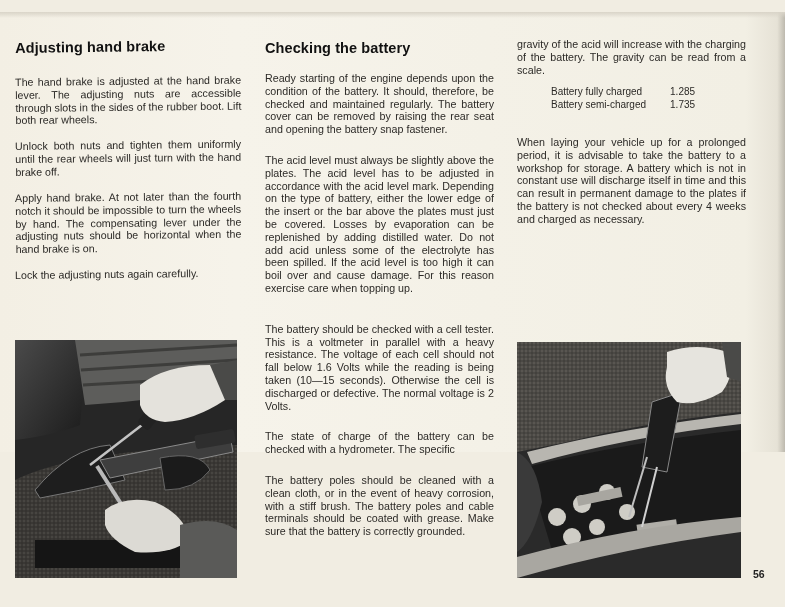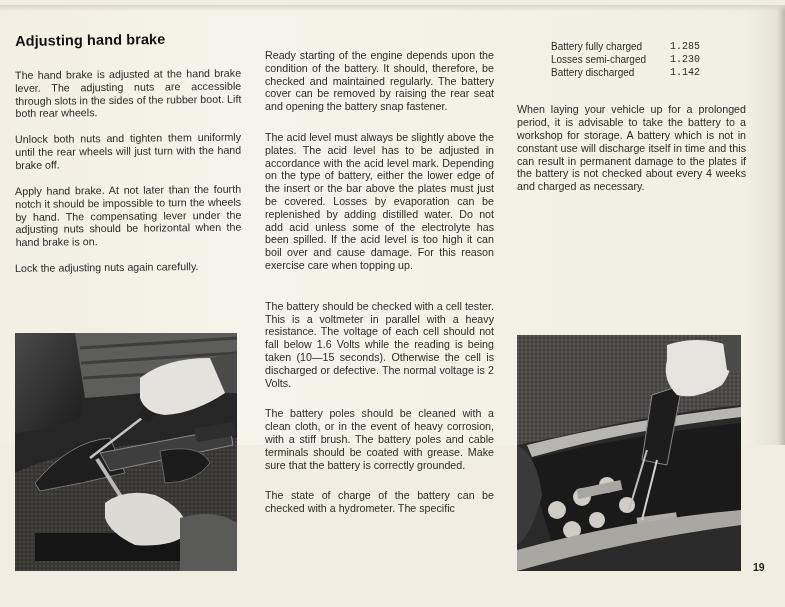--- a/index.html
+++ b/index.html
@@ -4,21 +4,21 @@
   <style>
     html, body { margin: 0; padding: 0; }
     body {
       width: 785px; height: 607px; overflow: hidden;
       background: #f1ede2;
       font-family: "Liberation Sans", sans-serif;
       color: #2a2724;
       position: relative;
     }
     .page {
-      position: absolute; left: 0; top: 5px; width: 785px; height: 440px;
+      position: absolute; left: 0; top: 12px; width: 785px; height: 440px;
       background: linear-gradient(90deg, #f3efe4 0%, #f6f3ea 30%, #f4f1e7 62%, #f2efe4 95%, #e6e2d6 99%, #bdb9ae 100%);
     }
     .page-top-shadow {
       position: absolute; left: 0; top: 0; width: 785px; height: 6px;
       background: linear-gradient(180deg, #d9d4c8, rgba(243,239,228,0));
     }
     .col { position: absolute; }
     .col-left { left: 15px; top: 28px; width: 226px; }
     .col-mid { left: 265px; top: 28px; width: 229px; }
     .col-right { left: 517px; top: 26px; width: 229px; }
@@ -33,21 +33,21 @@
       text-align: justify; text-align-last: left;
       color: #2c2a27;
     }
     .col-left p { transform: rotate(-0.6deg); transform-origin: left top; }
 
     .gravity-table {
       margin: 10px 0 0 34px; border-collapse: collapse;
       font-size: 10px; line-height: 12.8px; color: #2c2a27;
     }
     .gravity-table td { padding: 0; }
-    .gravity-table td.val { padding-left: 24px; font-family: Liberation Mono, monospace; }
+    .gravity-table td.val { padding-left: 24px; }
 
     .photo {
       position: absolute; overflow: hidden;
       background: #2b2b2b;
     }
     .photo-left { left: 15px; top: 328px; width: 222px; height: 238px; }
     .photo-right { left: 517px; top: 330px; width: 224px; height: 236px; }
 
     .page-number {
       position: absolute; left: 753px; top: 556px;
@@ -62,41 +62,39 @@
 
   <div class="col col-left">
     <h2>Adjusting hand brake</h2>
     <p style="margin-top:20px">The hand brake is adjusted at the hand brake lever. The adjusting nuts are accessible through slots in the sides of the rubber boot. Lift both rear wheels.</p>
     <p style="margin-top:13px">Unlock both nuts and tighten them uniformly until the rear wheels will just turn with the hand brake off.</p>
     <p style="margin-top:13px">Apply hand brake. At not later than the fourth notch it should be impossible to turn the wheels by hand. The compensating lever under the adjusting nuts should be horizontal when the hand brake is on.</p>
     <p style="margin-top:13px">Lock the adjusting nuts again carefully.</p>
   </div>
 
   <div class="col col-mid">
+    <h2>Checking the battery</h2>
     <p style="margin-top:16px">Ready starting of the engine depends upon the condition of the battery. It should, therefore, be checked and maintained regularly. The battery cover can be removed by raising the rear seat and opening the battery snap fastener.</p>
     <p style="margin-top:18px">The acid level must always be slightly above the plates. The acid level has to be adjusted in accordance with the acid level mark. Depending on the type of battery, either the lower edge of the insert or the bar above the plates must just be covered. Losses by evaporation can be replenished by adding distilled water. Do not add acid unless some of the electrolyte has been spilled. If the acid level is too high it can boil over and cause damage. For this reason exercise care when topping up.</p>
     <p style="margin-top:28px">The battery should be checked with a cell tester. This is a voltmeter in parallel with a heavy resistance. The voltage of each cell should not fall below 1.6 Volts while the reading is being taken (10—15 seconds). Otherwise the cell is discharged or defective. The normal voltage is 2 Volts.</p>
+    <p style="margin-top:18px">The state of charge of the battery can be checked with a hydrometer. The specific</p>
     <p style="margin-top:18px">The battery poles should be cleaned with a clean cloth, or in the event of heavy corrosion, with a stiff brush. The battery poles and cable terminals should be coated with grease. Make sure that the battery is correctly grounded.</p>
-    <p style="margin-top:18px">The state of charge of the battery can be checked with a hydrometer. The specific</p>
   </div>
 
   <div class="col col-right">
+    <p>gravity of the acid will increase with the charging of the battery. The gravity can be read from a scale.</p>
     <table class="gravity-table">
       <tbody>
           <tr>
         <td>Battery fully charged</td>
         <td class="val">1.285</td>
       </tr>
       <tr>
-        <td>Losses semi-charged</td>
-        <td class="val">1.230</td>
-      </tr>
-      <tr>
-        <td>Battery discharged</td>
-        <td class="val">1.142</td>
+        <td>Battery semi-charged</td>
+        <td class="val">1.735</td>
       </tr>
     </tbody>
       </table>
     <p style="margin-top:24px">When laying your vehicle up for a prolonged period, it is advisable to take the battery to a workshop for storage. A battery which is not in constant use will discharge itself in time and this can result in permanent damage to the plates if the battery is not checked about every 4 weeks and charged as necessary.</p>
   </div>
 
   <div class="photo photo-left">
     <svg width="222" height="238" viewBox="0 0 222 238">
       <defs>
         <linearGradient id="seatL" x1="0" y1="0" x2="1" y2="1">
@@ -174,14 +172,14 @@
 
       <path d="M135 60 L165 50 L150 130 L125 125 Z" fill="#1d1d1d" stroke="#888" stroke-width="1"></path>
       <line x1="140" y1="125" x2="125" y2="185" stroke="#d0d0d0" stroke-width="2"></line>
       <line x1="130" y1="115" x2="112" y2="175" stroke="#bfbfbf" stroke-width="2"></line>
 
       <path d="M150 10 Q180 0 210 10 Q220 30 205 50 Q180 65 160 60 Q145 45 150 25 Z" fill="#e6e4de"></path>
       <path d="M205 0 H224 V40 L210 35 Z" fill="#4a4a48"></path>
     </svg>
   </div>
 
-  <div class="page-number">19</div>
+  <div class="page-number">56</div>
 </div>
 
 </body></html>

